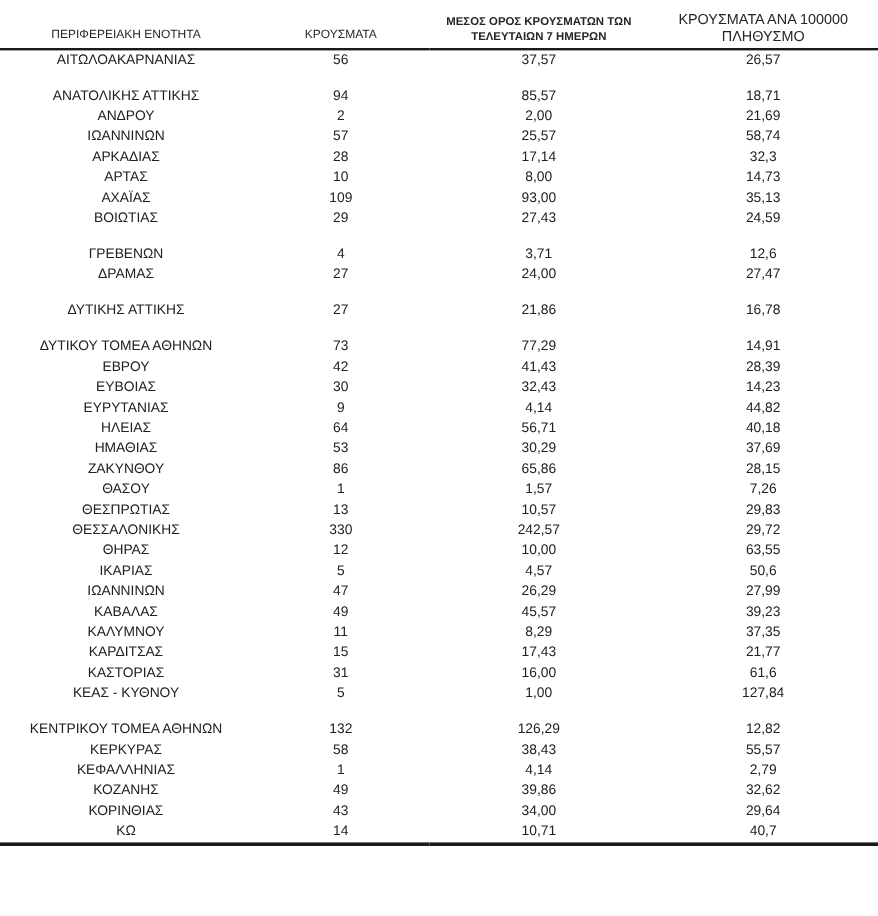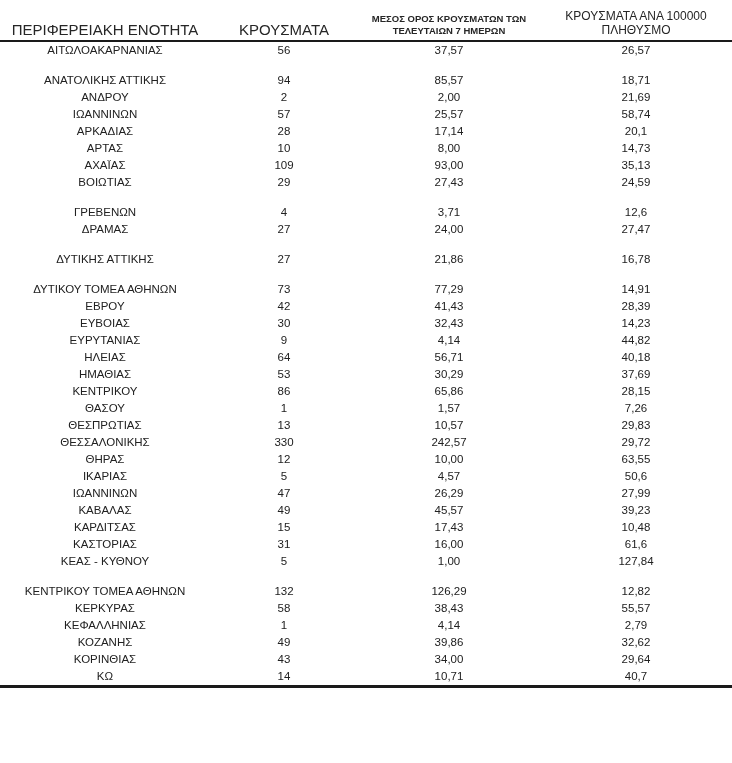--- a/index.html
+++ b/index.html
@@ -31,21 +31,21 @@
   col.c-per100k { width: 192px; }
 
   thead th {
     vertical-align: bottom;
     text-align: center;
     font-weight: 400;
     padding: 0 2px 3px 2px;
     border-bottom: 2px solid #1a1a1a;
     color: #262626;
   }
-  th.h-plain { font-size: 15px; line-height: 14px; }
+  th.h-plain { font-size: 10px; line-height: 14px; }
   th.h-small { font-size: 9.5px;  line-height: 12px; font-weight: 700; }
   th.h-mid   { font-size: 12px;   line-height: 13.5px; }
 
   tbody td {
     height: 17px;
     line-height: 17px;
     padding: 0 2px;
     font-size: 11.5px;
     text-align: center;
     white-space: nowrap;
@@ -107,21 +107,21 @@
         <tr>
           <td>ΙΩΑΝΝΙΝΩΝ</td>
           <td>57</td>
           <td>25,57</td>
           <td>58,74</td>
         </tr>
         <tr>
           <td>ΑΡΚΑΔΙΑΣ</td>
           <td>28</td>
           <td>17,14</td>
-          <td>20,1</td>
+          <td>32,3</td>
         </tr>
         <tr>
           <td>ΑΡΤΑΣ</td>
           <td>10</td>
           <td>8,00</td>
           <td>14,73</td>
         </tr>
         <tr>
           <td>ΑΧΑΪΑΣ</td>
           <td>109</td>
@@ -191,21 +191,21 @@
           <td>56,71</td>
           <td>40,18</td>
         </tr>
         <tr>
           <td>ΗΜΑΘΙΑΣ</td>
           <td>53</td>
           <td>30,29</td>
           <td>37,69</td>
         </tr>
         <tr>
-          <td>ΚΕΝΤΡΙΚΟΥ</td>
+          <td>ΖΑΚΥΝΘΟΥ</td>
           <td>86</td>
           <td>65,86</td>
           <td>28,15</td>
         </tr>
         <tr>
           <td>ΘΑΣΟΥ</td>
           <td>1</td>
           <td>1,57</td>
           <td>7,26</td>
         </tr>
@@ -239,24 +239,30 @@
           <td>26,29</td>
           <td>27,99</td>
         </tr>
         <tr>
           <td>ΚΑΒΑΛΑΣ</td>
           <td>49</td>
           <td>45,57</td>
           <td>39,23</td>
         </tr>
         <tr>
+          <td>ΚΑΛΥΜΝΟΥ</td>
+          <td>11</td>
+          <td>8,29</td>
+          <td>37,35</td>
+        </tr>
+        <tr>
           <td>ΚΑΡΔΙΤΣΑΣ</td>
           <td>15</td>
           <td>17,43</td>
-          <td>10,48</td>
+          <td>21,77</td>
         </tr>
         <tr>
           <td>ΚΑΣΤΟΡΙΑΣ</td>
           <td>31</td>
           <td>16,00</td>
           <td>61,6</td>
         </tr>
         <tr>
           <td>ΚΕΑΣ - ΚΥΘΝΟΥ</td>
           <td>5</td>

